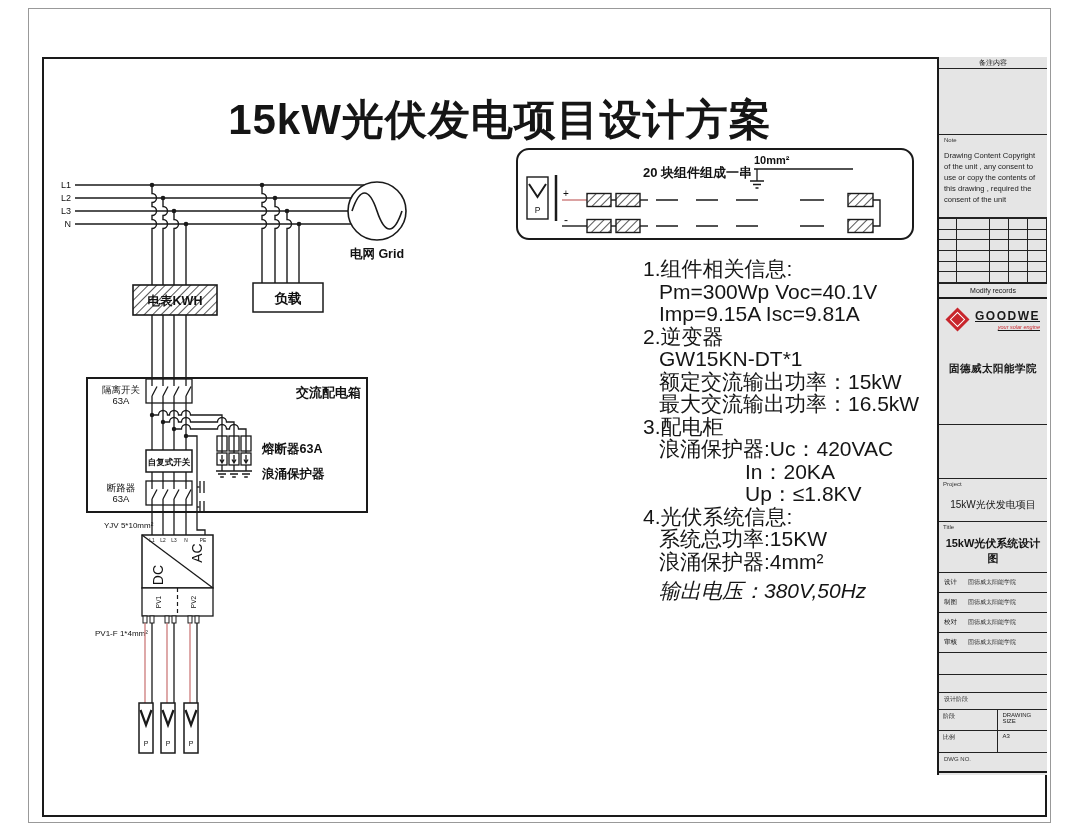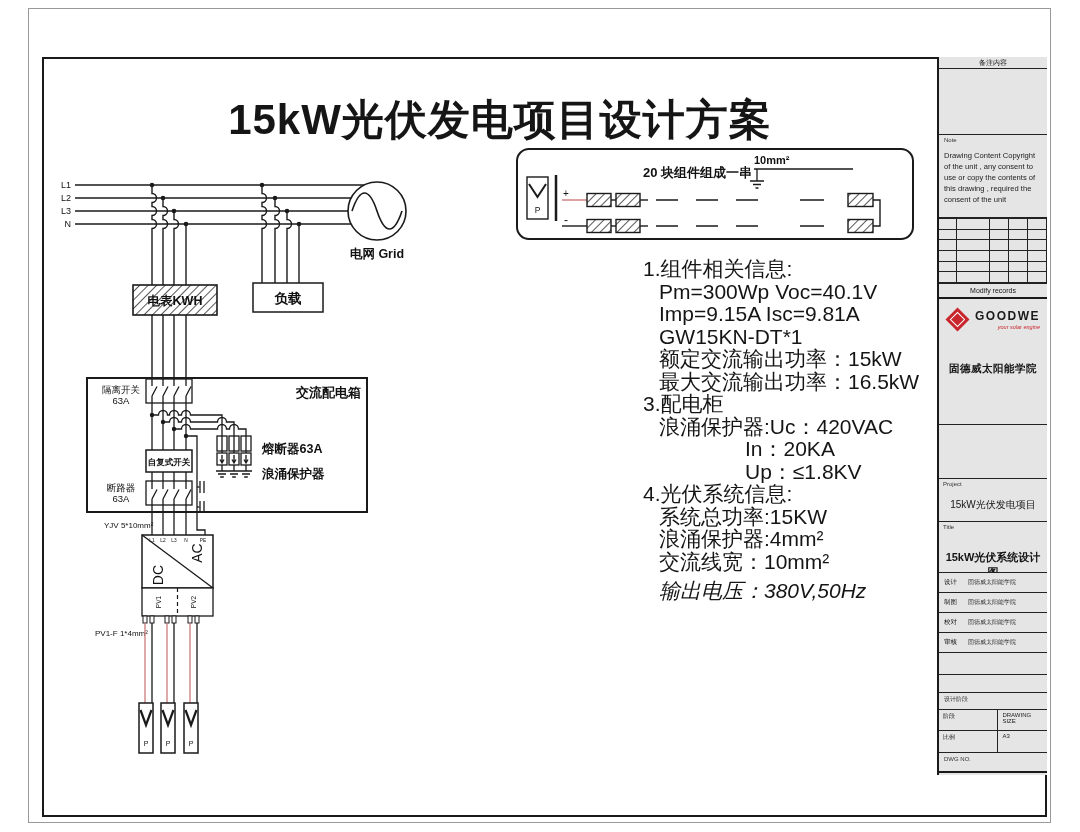--- a/index.html
+++ b/index.html
@@ -23,32 +23,32 @@
   .sb{box-sizing:border-box;border-bottom:1px solid #222;width:100%;position:relative;overflow:hidden;}
   .h-remark{height:12px;text-align:center;font-size:7px;line-height:11px;}
   .h-empty1{height:66px;}
   .h-note{height:83px;padding:2px 5px;}
   .note-lbl{font-size:6px;color:#333;}
   .h-note p{margin:7px 0 0 0;font-size:7.6px;line-height:1.45;color:#222;}
   .h-grid{height:66px;display:grid;grid-template-columns:17% 30% 18% 17% 18%;grid-template-rows:repeat(6,1fr);border-top:1px solid #222;}
   .h-grid i{border-right:1px solid #222;border-bottom:1px solid #222;}
   .h-caption{height:15px;text-align:center;font-size:7px;line-height:14px;border-bottom:2px solid #1a1a1a;}
   .h-logo{height:126px;}
-  .logo-row{display:flex;align-items:center;gap:9px;padding:10px 4px 0 10px;}
+  .logo-row{display:flex;align-items:center;gap:9px;padding:10px 4px 0 10px;text-decoration:underline;}
   .mark{width:17px;height:17px;background:#c8252c;transform:rotate(45deg);position:relative;flex:0 0 auto;}
   .mark-inner{position:absolute;inset:3px;border:1.5px solid #fff;}
   .word b{font-size:12px;letter-spacing:1.5px;display:block;color:#1a1a1a;}
   .word i{display:block;text-align:right;font-size:5.5px;color:#c8252c;margin-top:1px;}
   .academy{margin-top:32px;text-align:center;font-weight:bold;font-size:10.5px;letter-spacing:0.5px;}
   .h-blank{height:54px;}
   .h-proj{height:43px;padding:2px 4px;}
   .tiny-lbl{font-size:6px;color:#333;}
   .proj-name{text-align:center;font-size:10px;margin-top:11px;}
   .h-titlesec{height:51px;padding:2px 4px;}
-  .draw-title{text-align:center;font-size:11px;font-weight:bold;margin-top:20px;}
+  .draw-title{text-align:center;font-size:11px;font-weight:bold;margin-top:6px;}
   .sb-row{height:20px;display:flex;align-items:center;}
   .rl{width:24px;padding-left:5px;font-size:6.5px;}
   .rv{flex:1;font-size:6px;color:#333;}
   .re1{height:22px;}
   .re2{height:18px;}
   .h-stage{height:17px;padding:2px 5px;}
   .sb-2x2{height:43px;display:grid;grid-template-columns:55% 45%;grid-template-rows:1fr 1fr;}
   .sb-2x2 .c{border-right:1px solid #222;border-bottom:1px solid #222;padding:2px 4px;font-size:6px;color:#222;}
   .sb-2x2 .c:nth-child(2n){border-right:none;}
   .sb-2x2 .c:nth-child(3),.sb-2x2 .c:nth-child(4){border-bottom:none;}
@@ -316,31 +316,31 @@
       <rect x="616" y="219.5" width="24" height="13" fill="url(#hatch)" stroke="#1a1a1a"></rect>
       <rect x="848" y="219.5" width="25" height="13" fill="url(#hatch)" stroke="#1a1a1a"></rect>
     </g>
   </g>
 </svg>
 
 <div class="abs notes">
   <div class="n0">1.组件相关信息:</div>
   <div class="n1">Pm=300Wp Voc=40.1V</div>
   <div class="n1">Imp=9.15A   Isc=9.81A</div>
+  <div class="n0">2.逆变器</div>
   <div class="n1">GW15KN-DT*1</div>
   <div class="n1">额定交流输出功率：15kW</div>
   <div class="n1">最大交流输出功率：16.5kW</div>
   <div class="n0">3.配电柜</div>
   <div class="n1">浪涌保护器:Uc：420VAC</div>
   <div class="n2">In：20KA</div>
   <div class="n2">Up：≤1.8KV</div>
   <div class="n0">4.光伏系统信息:</div>
   <div class="n1">系统总功率:15KW</div>
   <div class="n1">浪涌保护器:4mm²</div>
-  <div class="n1">交流线宽：10mm²</div>
   <div class="n1 gap">输出电压：380V,50Hz</div>
 </div>
 
 <div class="abs sidebar">
   <div class="sb h-remark"><span>备注内容</span></div>
   <div class="sb h-empty1"></div>
   <div class="sb h-note">
     <div class="note-lbl">Note</div>
     <p>Drawing Content Copyright of the unit , any consent to use or copy the contents of this drawing , required the consent of the unit</p>
   </div>

